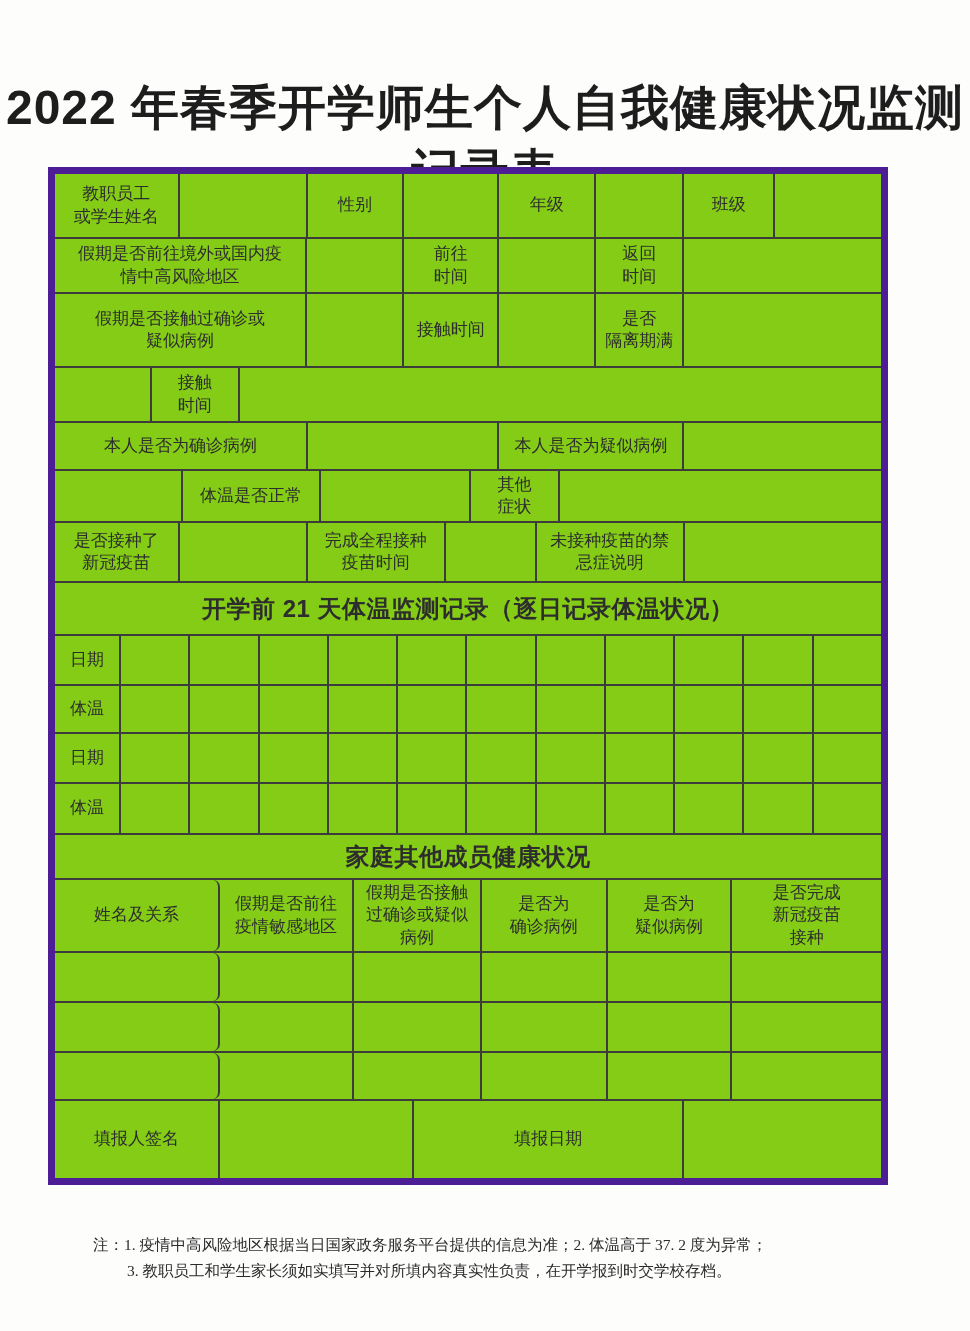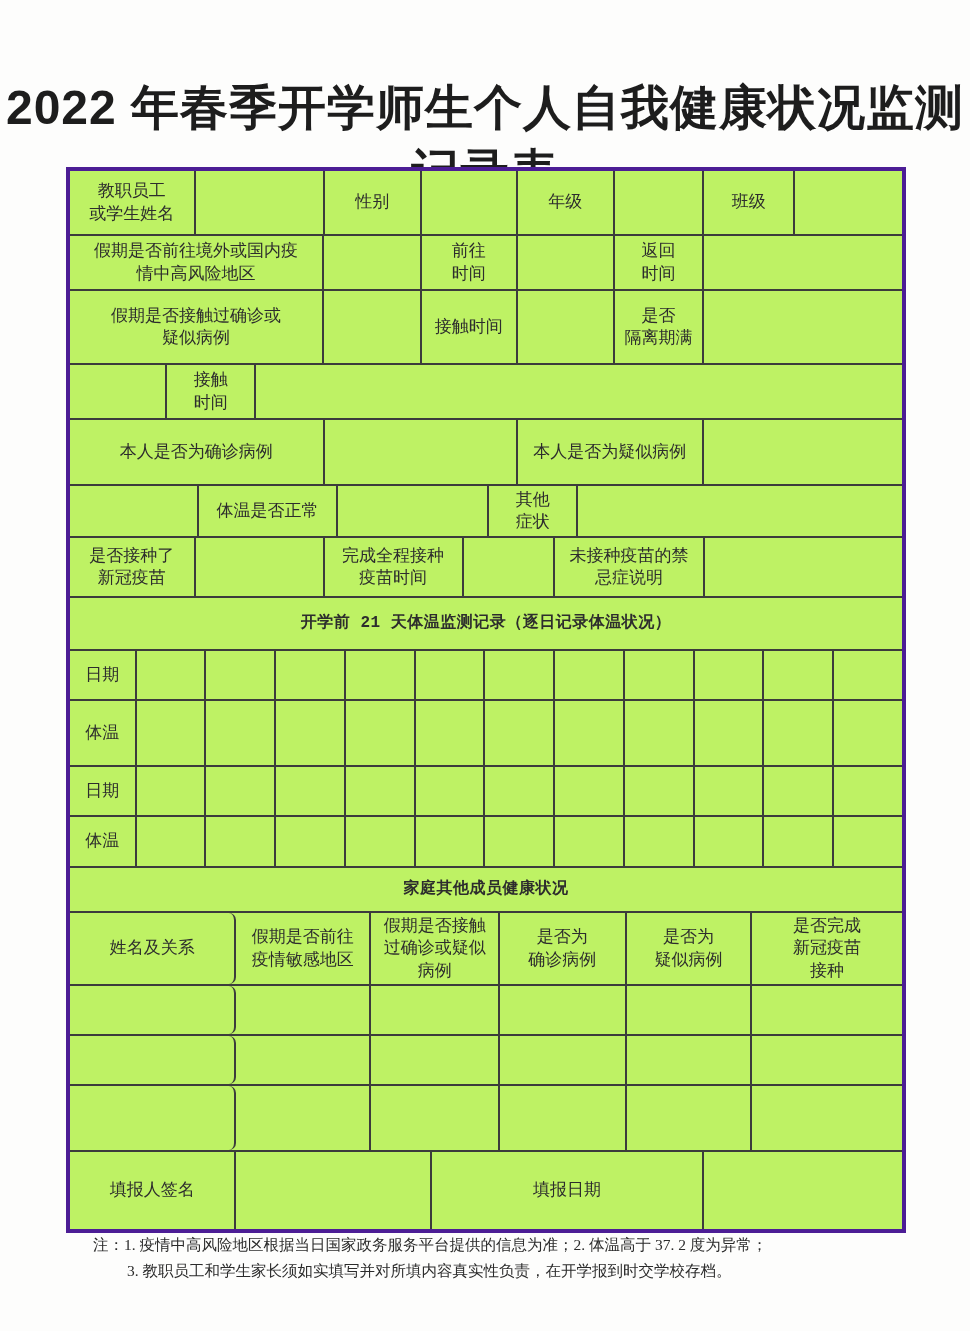--- a/index.html
+++ b/index.html
@@ -7,38 +7,38 @@
     width:970px;height:1331px;position:relative;background:#fdfdfc;
     font-family:"Liberation Serif","DejaVu Serif",serif;color:#2d2d2d;
     overflow:hidden;
   }
   .page-title{
     position:absolute;top:76px;left:0;width:100%;text-align:center;
     font-size:48px;font-weight:700;letter-spacing:1px;color:#1d1d1d;
     font-family:"Liberation Sans","DejaVu Sans",sans-serif;
   }
   .tbl{
-    position:absolute;left:66px;top:167px;width:840px;
-    border:4px solid #4c1d95;background:#bef264;box-sizing:border-box;
+    position:absolute;left:48px;top:167px;width:840px;
+    border:7px solid #4c1d95;background:#84cc16;box-sizing:border-box;
   }
   .row{display:flex;border-bottom:2px solid #3c3c3c;box-sizing:border-box;}
   .row:last-child{border-bottom:none;}
   .cell{
     border-right:2px solid #3c3c3c;box-sizing:border-box;
     display:flex;align-items:center;justify-content:center;
     text-align:center;white-space:pre-line;
     font-size:17px;line-height:1.3;padding:2px 4px;min-width:0;
   }
   .cell:last-child{border-right:none;}
   .sec{
-    font-weight:700;font-size:16px;letter-spacing:.5px;
-    font-family:Liberation Mono, monospace;
+    font-weight:700;font-size:24px;letter-spacing:.5px;
+    font-family:Liberation Sans, sans-serif;
   }
   .h65{height:65px}.h46{height:46px}.h55{height:55px}.h57{height:74px}
-  .h48{height:66px}.h52{height:52px}.h60{height:60px}.h53{height:53px}
+  .h48{height:48px}.h52{height:52px}.h60{height:60px}.h53{height:53px}
   .h50{height:50px}.h51{height:51px}.h45{height:45px}.h73{height:73px}
   .h77{height:77px}
   .grow{flex:1 1 0;}
   .temp-row > .cell:first-child{flex:0 0 8%;}
   .temp-row > .cell.fill{flex:1 1 0;}
   .fam > .cell:nth-child(1){flex:0 0 20%;border-radius:7px;}
   .fam > .cell:nth-child(2){flex:0 0 16.2%;text-align:right;}
   .fam > .cell:nth-child(3){flex:0 0 15.5%;}
   .fam > .cell:nth-child(4){flex:0 0 15.2%;}
   .fam > .cell:nth-child(5){flex:0 0 15.1%;}

